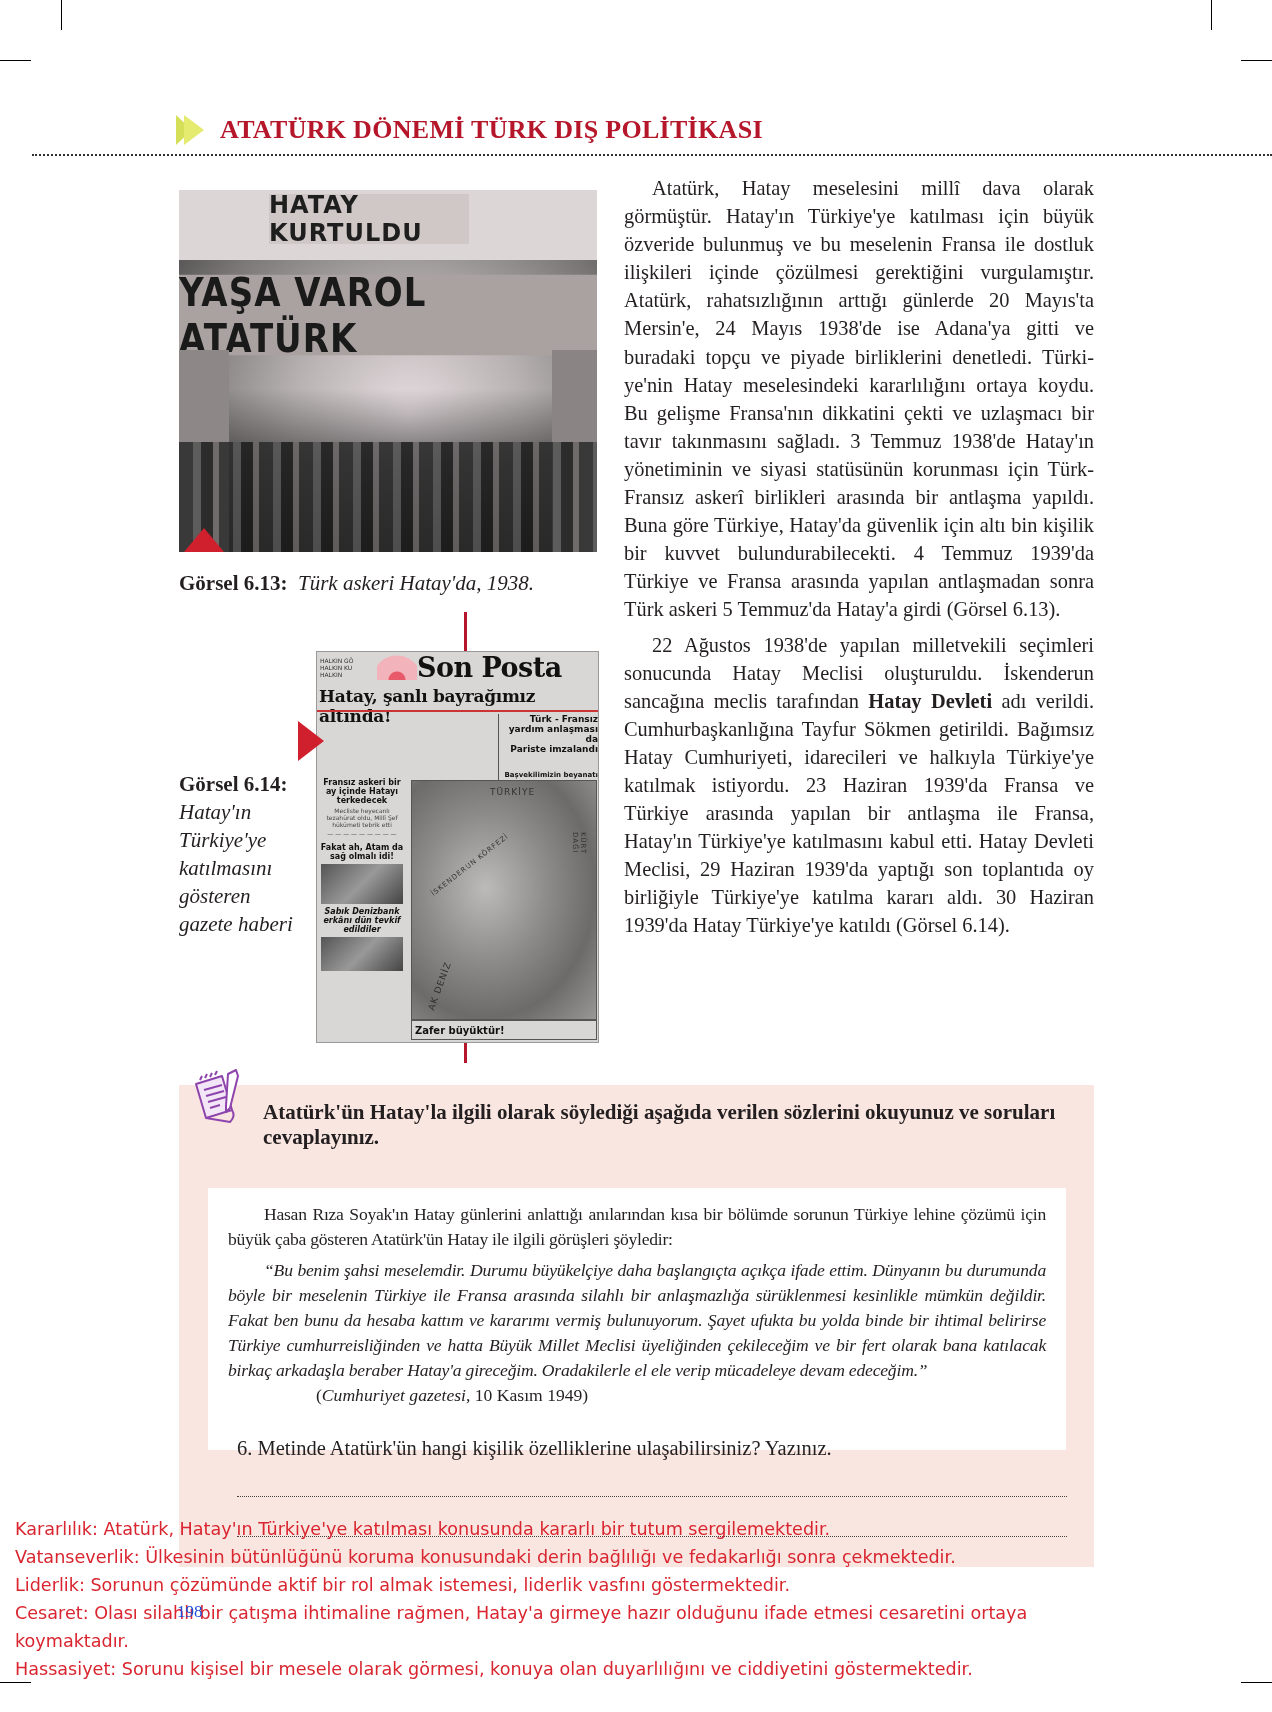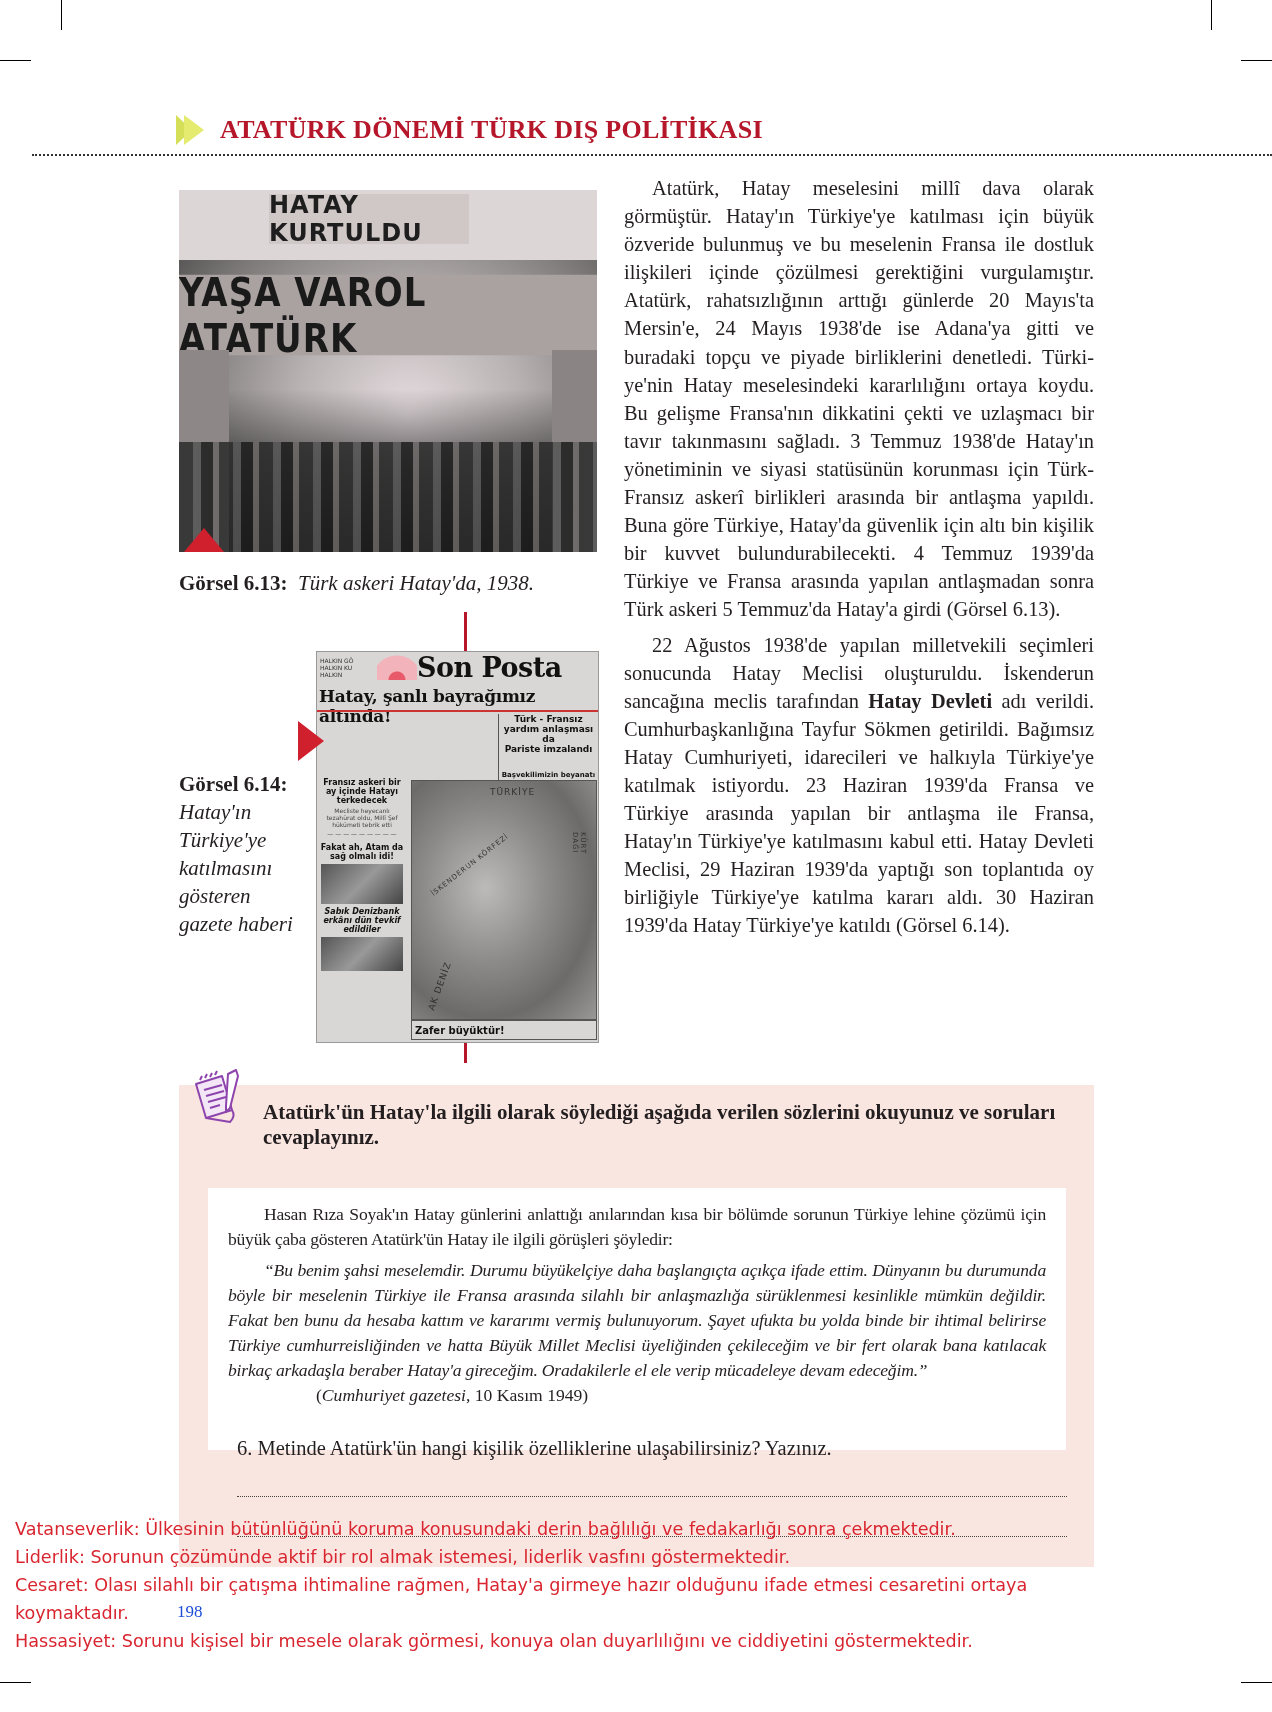--- a/index.html
+++ b/index.html
@@ -47,21 +47,21 @@
   .vline { position: absolute; width: 3px; background: #b5162a; }
   .paper { position: absolute; left: 316px; top: 651px; width: 283px; height: 392px; background: #d9d7d5; overflow: hidden;
     font-family: "DejaVu Sans", sans-serif; color: #111; border: 1px solid #999; }
   .paper .mast { position: absolute; left: 0; top: 0; width: 100%; height: 30px; display: flex; align-items: center; }
   .paper .mast-side { width: 60px; font-size: 6px; line-height: 7px; padding-left: 3px; color: #333; }
   .paper .sun { width: 40px; height: 26px; background: radial-gradient(circle at 50% 100%, #e85a6a 0 8px, #f2b3ba 9px 24px, transparent 25px); }
   .paper .mast-title { font-family: "DejaVu Serif", serif; font-weight: bold; font-size: 27px; letter-spacing: -0.5px; }
   .paper .headline { position: absolute; left: 2px; top: 34px; width: 100%; font-family: "DejaVu Serif", serif; font-weight: bold; font-size: 17px; letter-spacing: -0.3px; }
   .paper .redline { position: absolute; left: 0; top: 58px; width: 100%; height: 2px; background: #c33; }
   .paper .sub-left { position: absolute; left: 2px; top: 62px; width: 175px; text-align: center; font-weight: bold; font-size: 12px; line-height: 13px; }
-  .paper .sub-right { position: absolute; left: 181px; top: 62px; width: 100px; text-align: center; font-weight: bold; font-size: 9px; line-height: 10px; border-left: 1px solid #555; }
+  .paper .sub-right { position: absolute; left: 181px; top: 62px; width: 100px; text-align: right; font-weight: bold; font-size: 9px; line-height: 10px; border-left: 1px solid #555; }
   .paper .col-left { position: absolute; left: 2px; top: 126px; width: 86px; font-size: 8px; line-height: 9px; text-align: center; font-weight: bold; }
   .paper .col-left .small { font-weight: normal; font-size: 6px; line-height: 7px; color: #444; margin: 2px 0; }
   .paper .col-left .pic { height: 40px; margin: 3px 2px; background: linear-gradient(135deg, #555, #999 50%, #444); }
   .paper .map { position: absolute; left: 94px; top: 128px; width: 186px; height: 240px;
     background: radial-gradient(ellipse at 40% 45%, #bdbbb9 0%, #8d8b89 40%, #6d6b69 70%, #9a9896 100%); border: 1px solid #555; }
   .paper .map-label { position: absolute; font-size: 9px; color: #333; letter-spacing: 1px; }
   .paper .footer { position: absolute; left: 94px; bottom: 2px; width: 186px; height: 20px; border: 1px solid #555; font-size: 10px; font-weight: bold; padding-left: 3px; display: flex; align-items: center; }
 
   .caption2 { position: absolute; left: 179px; top: 770px; font-size: 21px; line-height: 28px; width: 130px; }
 
@@ -189,19 +189,20 @@
   <div class="intro">Hasan Rıza Soyak'ın Hatay günlerini anlattığı anılarından kısa bir bölümde sorunun Tür­kiye lehine çözümü için büyük çaba gösteren Atatürk'ün Hatay ile ilgili görüşleri şöyledir:</div>
   <div class="quote">“Bu benim şahsi meselemdir. Durumu büyükelçiye daha başlangıçta açıkça ifade ettim. Dün­yanın bu durumunda böyle bir meselenin Türkiye ile Fransa arasında silahlı bir anlaşmazlığa sürüklenmesi kesinlikle mümkün değildir. Fakat ben bunu da hesaba kattım ve kararımı vermiş bulunuyorum. Şayet ufukta bu yolda binde bir ihtimal belirirse Türkiye cumhurreisliğinden ve hatta Büyük Millet Meclisi üyeliğinden çekileceğim ve bir fert olarak bana katılacak birkaç arka­daşla beraber Hatay'a gireceğim. Oradakilerle el ele verip mücadeleye devam edeceğim.”</div>
   <div class="source"><span>(</span><i>Cumhuriyet gazetesi</i><span>, 10 Kasım 1949)</span></div>
 </div>
 
 <div class="question">6. Metinde Atatürk'ün hangi kişilik özelliklerine ulaşabilirsiniz? Yazınız.</div>
 <div class="dotline" style="top:1496px;"></div>
 <div class="dotline" style="top:1536px;"></div>
 
 <div class="answers">
+  <div>Kararlılık: Atatürk, Hatay'ın Türkiye'ye katılması konusunda kararlı bir tutum sergilemektedir.</div>
   <div>Vatanseverlik: Ülkesinin bütünlüğünü koruma konusundaki derin bağlılığı ve fedakarlığı sonra çekmektedir.</div>
   <div>Liderlik: Sorunun çözümünde aktif bir rol almak istemesi, liderlik vasfını göstermektedir.</div>
   <div style="padding-right:60px;">Cesaret: Olası silahlı bir çatışma ihtimaline rağmen, Hatay'a girmeye hazır olduğunu ifade etmesi cesaretini ortaya koymaktadır.</div>
   <div>Hassasiyet: Sorunu kişisel bir mesele olarak görmesi, konuya olan duyarlılığını ve ciddiyetini göstermektedir.</div>
 </div>
 
 <div class="page-number">198</div>
 
 </body></html>

